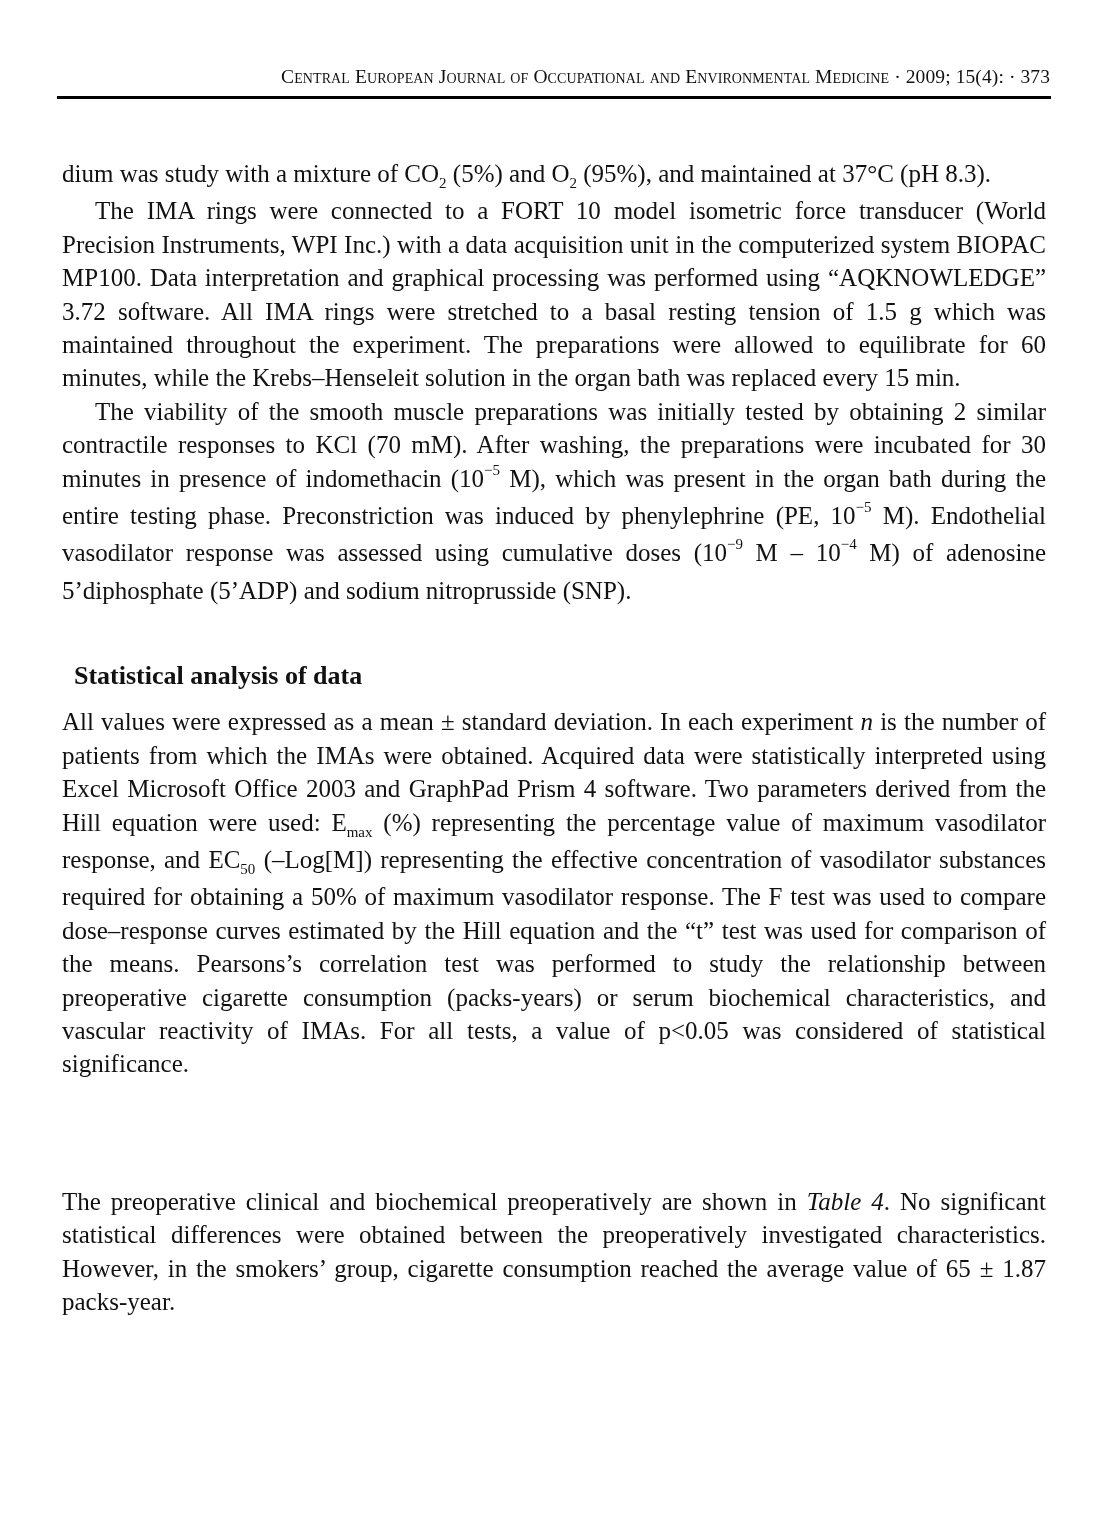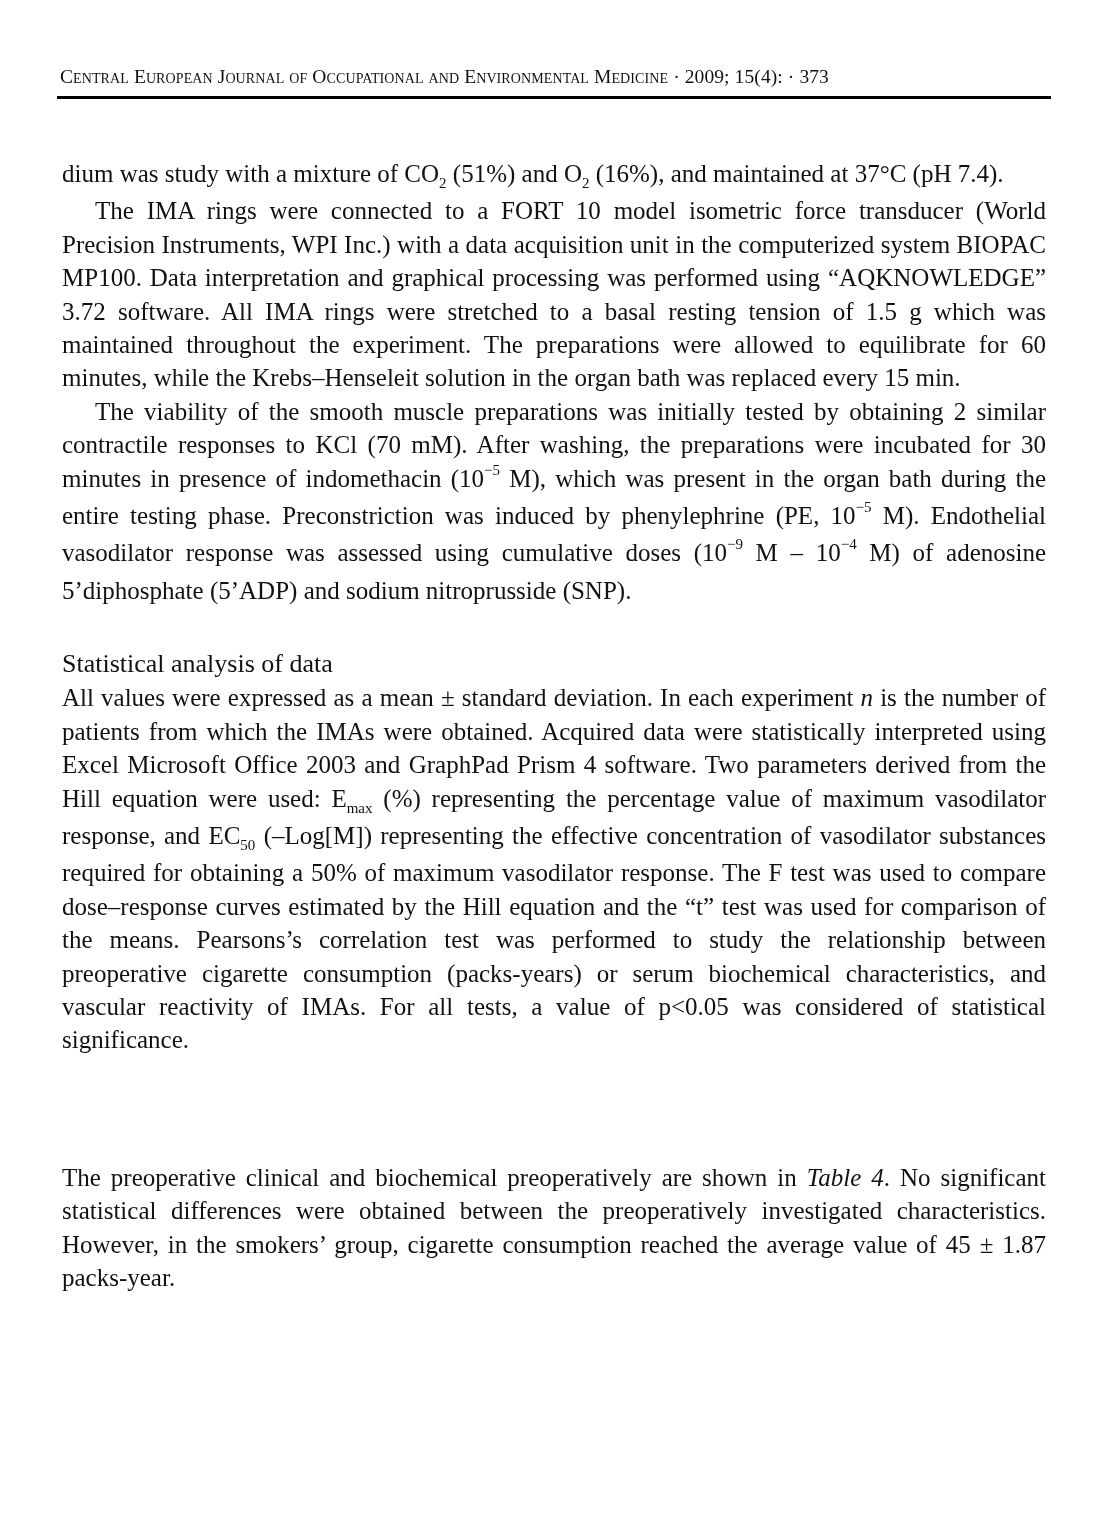--- a/index.html
+++ b/index.html
@@ -1,49 +1,49 @@
 <!DOCTYPE html>
 <html><head>
 <meta charset="utf-8">
 <style>
   html, body { margin:0; padding:0; background:#ffffff; }
   body { width:1110px; height:1515px; position:relative; overflow:hidden;
          font-family:"Liberation Serif", "DejaVu Serif", serif; color:#111; }
-  .header { position:absolute; left:60px; top:64px; width:990px; 
+  .header { position:absolute; left:60px; top:64px; width:990px; text-align:right;
             font-size:19.5px; line-height:26px; letter-spacing:0.1px; }
   .header .sc { font-variant:small-caps; }
   .rule { position:absolute; left:57px; top:96px; width:994px; height:3px; background:#000; }
   .page { position:absolute; left:62px; top:157px; width:984px; font-size:25px; line-height:33.4px; }
   p { margin:0; text-align:justify; text-align-last:auto; }
   p.ind { text-indent:33px; }
   p.last { text-align-last:left; }
-  h2 { margin:0; font-size:26px; font-weight:normal; line-height:34px; }
+  h2 { margin:12px; font-size:26px; font-weight:bold; line-height:34px; }
   sup { font-size:15px; vertical-align:0; position:relative; top:-12px; }
   sub { font-size:15px; vertical-align:0; position:relative; top:6px; }
   .gap1 { height:40px; }
   .gap2 { height:68px; }
   .gap3 { height:36px; }
   i { font-style:italic; }
 </style>
 </head>
 <body>
 
 <div class="header">
   <span class="sc">Central European Journal of Occupational and Environmental Medicine</span>
   <span>· 2009; 15(4): · 373</span>
 </div>
 <div class="rule"></div>
 
 <div class="page">
-  <p class="last"><span>dium was study with a mixture of CO</span><sub>2</sub><span> (51%) and O</span><sub>2</sub><span> (16%), and maintained at 37°C (pH 7.4).</span></p>
+  <p class="last"><span>dium was study with a mixture of CO</span><sub>2</sub><span> (5%) and O</span><sub>2</sub><span> (95%), and maintained at 37°C (pH 8.3).</span></p>
 
   <p class="ind">The IMA rings were connected to a FORT 10 model isometric force transducer (World Precision Instruments, WPI Inc.) with a data acquisition unit in the computerized system BIOPAC MP100. Data interpretation and graphical processing was performed using “AQKNOWLEDGE” 3.72 software. All IMA rings were stretched to a basal resting tension of 1.5 g which was maintained throughout the experiment. The preparations were allowed to equilibrate for 60 minutes, while the Krebs–Henseleit solution in the organ bath was replaced every 15 min.</p>
 
   <p class="ind"><span>The viability of the smooth muscle preparations was initially tested by obtaining 2 similar contractile responses to KCl (70 mM). After washing, the preparations were incubated for 30 minutes in presence of indomethacin (10</span><sup>−5</sup><span> M), which was present in the organ bath during the entire testing phase. Preconstriction was induced by phenylephrine (PE, 10</span><sup>−5</sup><span> M). Endothelial vasodilator response was assessed using cumulative doses (10</span><sup>−9</sup><span> M – 10</span><sup>−4</sup><span> M) of adenosine 5’diphosphate (5’ADP) and sodium nitroprusside (SNP).</span></p>
 
   <div class="gap1"></div>
   <h2>Statistical analysis of data</h2>
   <p><span>All values were expressed as a mean ± standard deviation. In each experiment </span><i>n</i><span> is the number of patients from which the IMAs were obtained. Acquired data were statistically interpreted using Excel Microsoft Office 2003 and GraphPad Prism 4 software. Two parameters derived from the Hill equation were used: E</span><sub>max</sub><span> (%) representing the percentage value of maximum vasodilator response, and EC</span><sub>50</sub><span> (–Log[M]) representing the effective concentration of vasodilator substances required for obtaining a 50% of maximum vasodilator response. The F test was used to compare dose–response curves estimated by the Hill equation and the “t” test was used for comparison of the means. Pearsons’s correlation test was performed to study the relationship between preoperative cigarette consumption (packs-years) or serum biochemical characteristics, and vascular reactivity of IMAs. For all tests, a value of p&lt;0.05 was considered of statistical significance.</span></p>
 
   <div class="gap2"></div>
   <div class="gap3"></div>
-  <p><span>The preoperative clinical and biochemical preoperatively are shown in </span><i>Table 4</i><span>. No significant statistical differences were obtained between the preoperatively investigated characteristics. However, in the smokers’ group, cigarette consumption reached the average value of 45 ± 1.87 packs-year.</span></p>
+  <p><span>The preoperative clinical and biochemical preoperatively are shown in </span><i>Table 4</i><span>. No significant statistical differences were obtained between the preoperatively investigated characteristics. However, in the smokers’ group, cigarette consumption reached the average value of 65 ± 1.87 packs-year.</span></p>
 </div>
 
 </body></html>

